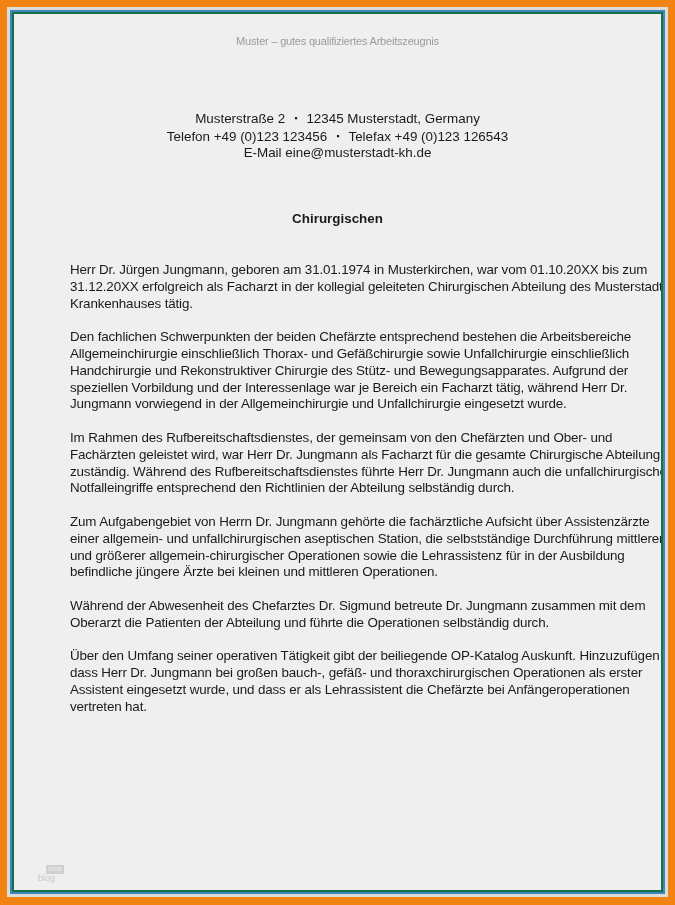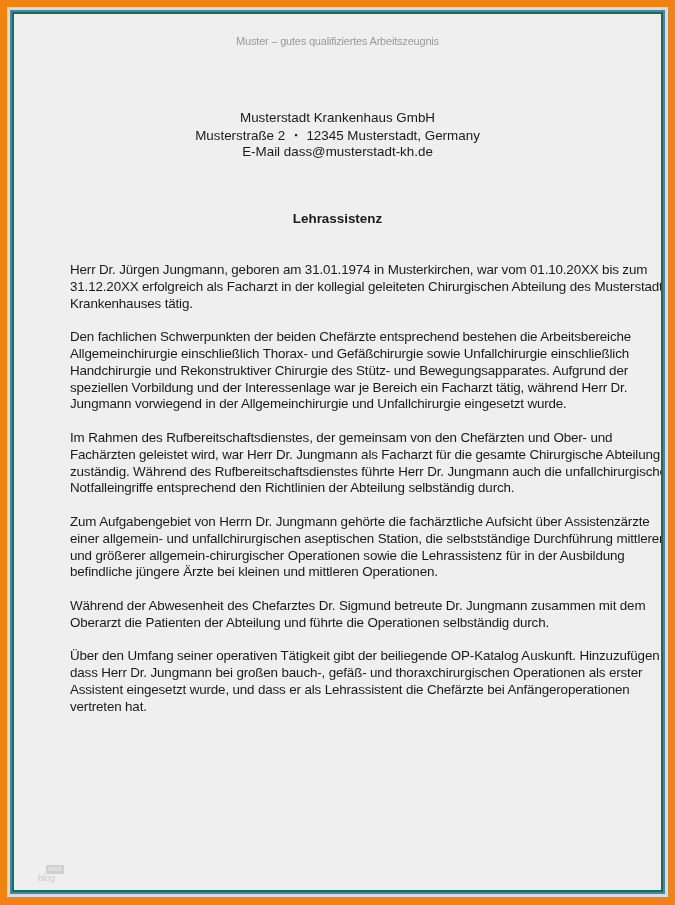--- a/index.html
+++ b/index.html
@@ -107,28 +107,30 @@
 
 <div class="frame-orange"></div>
 <div class="frame-light"></div>
 <div class="frame-blue"></div>
 <div class="frame-green"></div>
 
 <div class="page">
   <div class="doc-title">Muster – gutes qualifiziertes Arbeitszeugnis</div>
 
   <div class="letterhead">
-    <div>Musterstadt Krankenhaus GmbH</div>
     <div>
       <span>Musterstraße 2</span><span class="sep">▪</span><span>12345 Musterstadt, Germany</span>
     </div>
-    <div>E-Mail dass@musterstadt-kh.de</div>
+    <div>
+      <span>Telefon +49 (0)123 123456</span><span class="sep">▪</span><span>Telefax +49 (0)123 126543</span>
+    </div>
+    <div>E-Mail eine@musterstadt-kh.de</div>
   </div>
 
-  <div class="heading">Lehrassistenz</div>
+  <div class="heading">Chirurgischen</div>
 
   <div class="body">
     <p>Herr Dr. Jürgen Jungmann, geboren am 31.01.1974 in Musterkirchen, war vom 01.10.20XX bis zum 31.12.20XX erfolgreich als Facharzt in der kollegial geleiteten Chirurgischen Abteilung des Musterstadt-Krankenhauses tätig.</p>
     <p>Den fachlichen Schwerpunkten der beiden Chefärzte entsprechend bestehen die Arbeitsbereiche Allgemeinchirurgie einschließlich Thorax- und Gefäßchirurgie sowie Unfallchirurgie einschließlich Handchirurgie und Rekonstruktiver Chirurgie des Stütz- und Bewegungsapparates. Aufgrund der speziellen Vorbildung und der Interessenlage war je Bereich ein Facharzt tätig, während Herr Dr. Jungmann vorwiegend in der Allgemeinchirurgie und Unfallchirurgie eingesetzt wurde.</p>
     <p>Im Rahmen des Rufbereitschaftsdienstes, der gemeinsam von den Chefärzten und Ober- und Fachärzten geleistet wird, war Herr Dr. Jungmann als Facharzt für die gesamte Chirurgische Abteilung zuständig. Während des Rufbereitschaftsdienstes führte Herr Dr. Jungmann auch die unfallchirurgischen Notfalleingriffe entsprechend den Richtlinien der Abteilung selbständig durch.</p>
     <p>Zum Aufgabengebiet von Herrn Dr. Jungmann gehörte die fachärztliche Aufsicht über Assistenzärzte einer allgemein- und unfallchirurgischen aseptischen Station, die selbstständige Durchführung mittlerer und größerer allgemein-chirurgischer Operationen sowie die Lehrassistenz für in der Ausbildung befindliche jüngere Ärzte bei kleinen und mittleren Operationen.</p>
     <p>Während der Abwesenheit des Chefarztes Dr. Sigmund betreute Dr. Jungmann zusammen mit dem Oberarzt die Patienten der Abteilung und führte die Operationen selbständig durch.</p>
     <p>Über den Umfang seiner operativen Tätigkeit gibt der beiliegende OP-Katalog Auskunft. Hinzuzufügen ist, dass Herr Dr. Jungmann bei großen bauch-, gefäß- und thoraxchirurgischen Operationen als erster Assistent eingesetzt wurde, und dass er als Lehrassistent die Chefärzte bei Anfängeroperationen vertreten hat.</p>
   </div>
 

